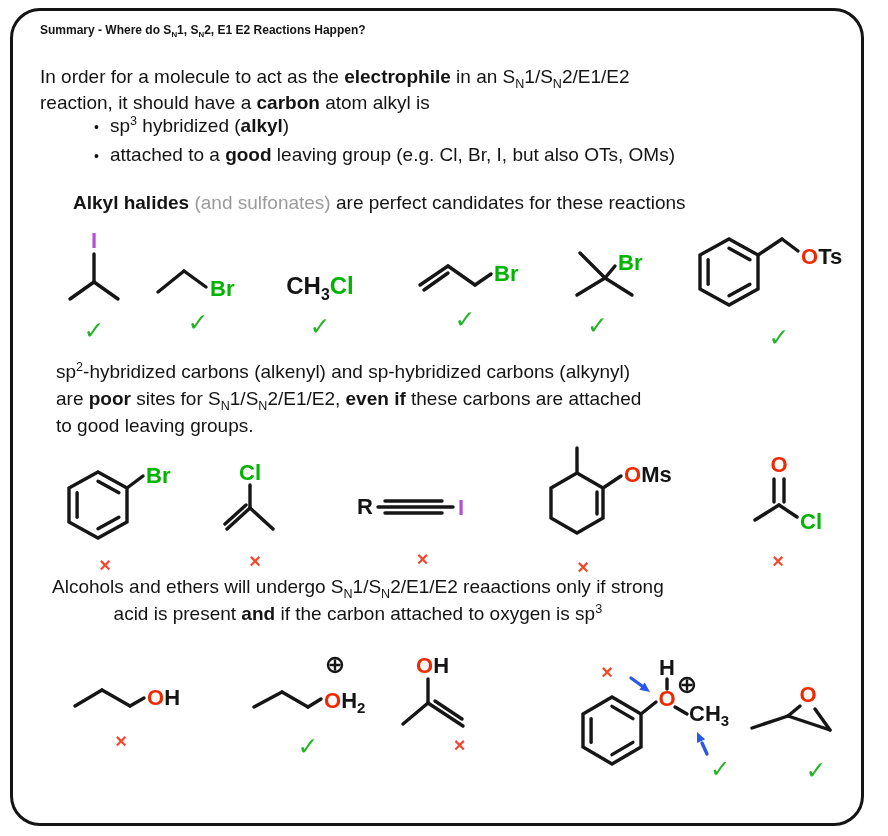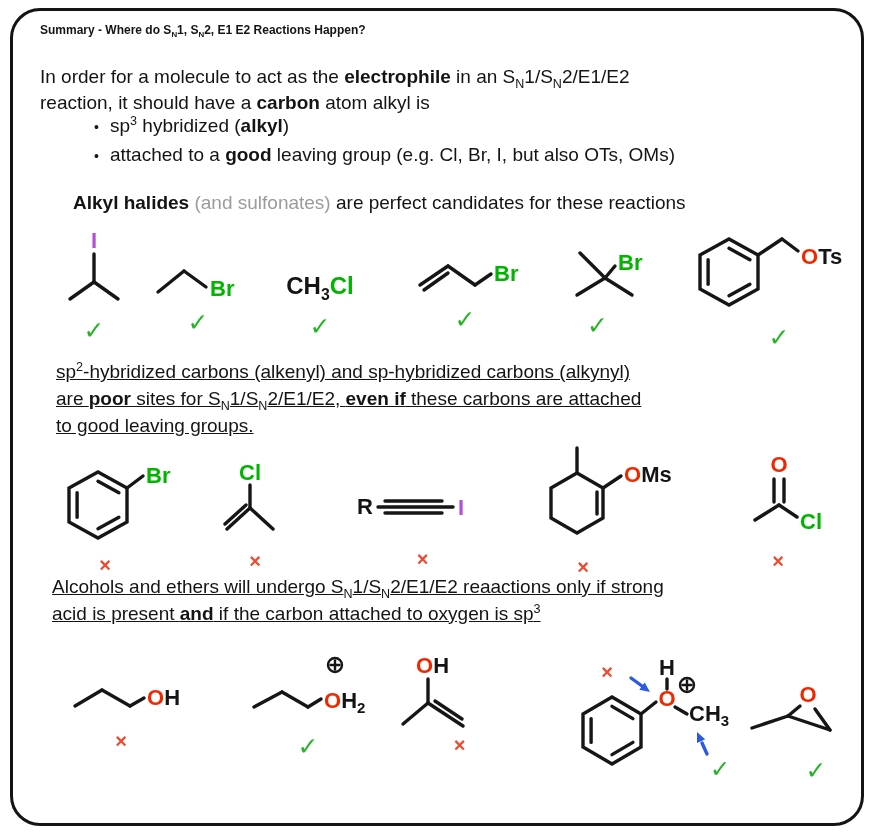--- a/index.html
+++ b/index.html
@@ -5,21 +5,21 @@
   html,body{margin:0;padding:0;background:#fff;}
   .page{position:relative;width:888px;height:836px;background:#fff;overflow:hidden;
         font-family:"Liberation Sans","DejaVu Sans",sans-serif;color:#141414;}
   .frame{position:absolute;left:10px;top:8px;width:848px;height:812px;
          border:3px solid #141414;border-radius:30px;background:#fff;}
   .txt{position:absolute;font-size:19px;line-height:26px;color:#141414;}
   .title{font-weight:bold;font-size:12px;}
   sub,sup{font-size:66%;line-height:0;}
   .bullet-line{line-height:28px;}
   .bullet-dot{display:inline-block;width:16px;font-size:14px;}
-  .sp2p{line-height:27px;text-decoration:underline;}
+  .sp2p{line-height:27px;}
   figure.mol{position:absolute;margin:0;text-align:center;}
   svg line, svg path{stroke:#161616;stroke-width:3.4;stroke-linecap:round;fill:none;}
   svg .thin{stroke-width:2.4;}
   svg circle{stroke:#161616;stroke-width:2.4;fill:none;}
   svg text{font-family:"Liberation Sans","DejaVu Sans",sans-serif;font-weight:bold;font-size:22px;}
   svg .sm{font-size:15px;}
   svg .grn{fill:#00b400;} svg .prp{fill:#b44fd6;} svg .red{fill:#f02800;} svg .blk{fill:#141414;}
   svg .bluestroke{stroke:#2b59e3;} svg .bluefill{fill:#2b59e3;stroke:none;}
   svg .crossfill{fill:#f04a2e;font-size:20px;} svg .checkfill{fill:#25b425;font-size:24px;}
   .mark{display:block;font-weight:bold;margin-top:2px;}
@@ -161,21 +161,21 @@
         <line x1="39" y1="31" x2="39" y2="54"></line>
           <line x1="49" y1="31" x2="49" y2="54"></line>
         <line x1="44" y1="57" x2="20" y2="72"></line>
           <line x1="44" y1="57" x2="62" y2="69"></line>
         <text class="grn" x="65" y="81">Cl</text>
       </svg>
       <figcaption class="mark cross" style="margin-top:0;position:relative;left:-13px;">×</figcaption>
     </figure>
   </div>
 
-  <div class="txt sp2p" style="left:52px;top:573px;"><span>Alcohols and ethers will undergo S</span><sub>N</sub><span>1/S</span><sub>N</sub><span>2/E1/E2 reaactions only if strong</span><br><span>acid is present </span><span style="font-weight: bold;">and</span><span> if the carbon attached to oxygen is sp</span><sup>3</sup></div>
+  <div class="txt sp2p" style="left:52px;top:573px;text-align:center;"><span>Alcohols and ethers will undergo S</span><sub>N</sub><span>1/S</span><sub>N</sub><span>2/E1/E2 reaactions only if strong</span><br><span>acid is present </span><span style="font-weight: bold;">and</span><span> if the carbon attached to oxygen is sp</span><sup>3</sup></div>
 
   <div>
 
     <figure class="mol" style="left:62px;top:676px;width:118px;">
       <svg width="118" height="48" viewBox="0 0 118 48">
         <line x1="13" y1="30" x2="40" y2="14"></line>
           <line x1="40" y1="14" x2="68" y2="30"></line>
           <line x1="68" y1="30" x2="82" y2="22"></line>
         <text x="85" y="29"><tspan class="red">O</tspan><tspan class="blk">H</tspan></text>
       </svg>

